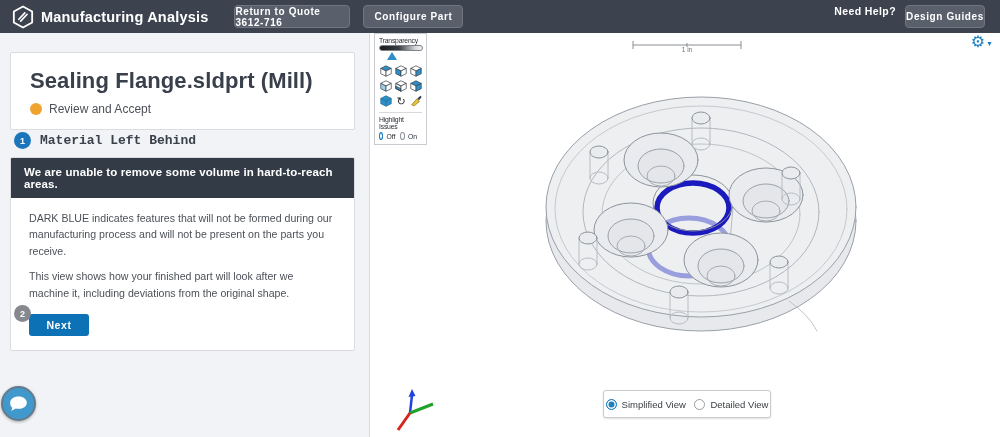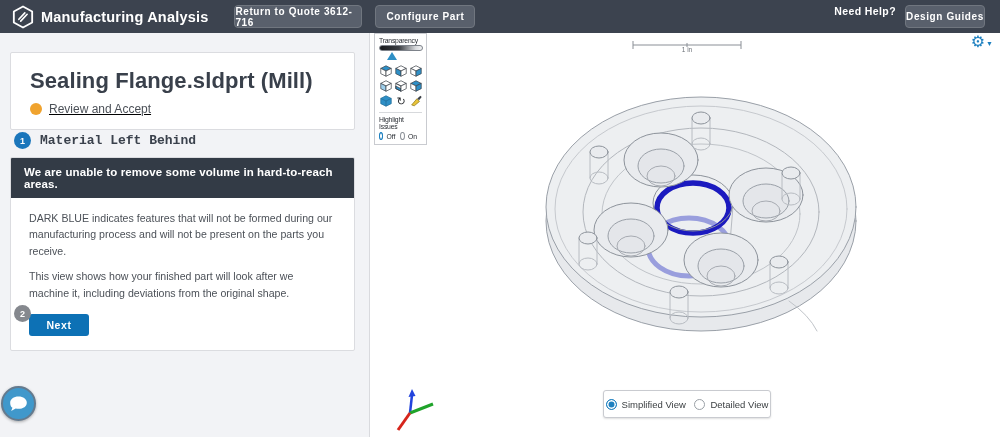--- a/index.html
+++ b/index.html
@@ -7,33 +7,33 @@
   body { font-family:"Liberation Sans", sans-serif; position:relative; background:#fff; }
 
   
   .topbar { position:absolute; top:0; left:0; width:1000px; height:33px; background:#3c434f;
             display:flex; align-items:center; z-index:30; }
   .logo-wrap { margin-left:12px; display:flex; align-items:center; }
   .app-title { color:#fff; font-size:14.5px; font-weight:bold; margin-left:7px; letter-spacing:.2px; }
   .tb-btn { background:#59606c; border:1px solid #70767f; color:#fff; font-family:"Liberation Sans",sans-serif;
             font-size:10px; font-weight:bold; letter-spacing:.6px; border-radius:4px; height:23px;
             display:flex; align-items:center; justify-content:center; cursor:pointer; }
-  .btn-return { width:128px; margin-left:26px; }
+  .btn-return { width:116px; margin-left:26px; }
   .btn-configure { width:100px; margin-left:13px; }
   .tb-right { margin-left:auto; display:flex; }
   .need-help { color:#fff; font-size:10.5px; font-weight:bold; letter-spacing:.4px; cursor:pointer; }
   .btn-guides { width:80px; margin-left:9px; margin-right:15px; }
 
   
   .left-panel { position:absolute; top:33px; left:0; width:370px; height:404px;
                 background:#f2f3f6; border-right:1px solid #d9dade; z-index:5; }
   .card { background:#fff; border:1px solid #dbdce0; border-radius:2px; }
   .part-card { position:absolute; left:10px; top:19px; width:345px; padding:15px 19px 13px 19px; }
   .part-title { font-size:22px; font-weight:bold; color:#39404b; letter-spacing:.1px; }
-  .status-row { display:flex; align-items:center; margin-top:8px;text-decoration:underline; }
+  .status-row { display:flex; align-items:center; margin-top:8px; }
   .status-dot { width:12px; height:12px; border-radius:50%; background:#f0a32e; }
   .status-text { font-size:12px; color:#4c5158; margin-left:7px; }
 
   .step-row { position:absolute; left:14px; display:flex; align-items:center; }
   .step1 { top:99px; }
   .step2 { top:272px; }
   .step-circle { width:17px; height:17px; border-radius:50%; color:#fff; font-size:9px; font-weight:bold;
                  display:flex; align-items:center; justify-content:center; }
   .step1 .step-circle { background:#1b76bb; }
   .step2 .step-circle { background:#85888e; }

